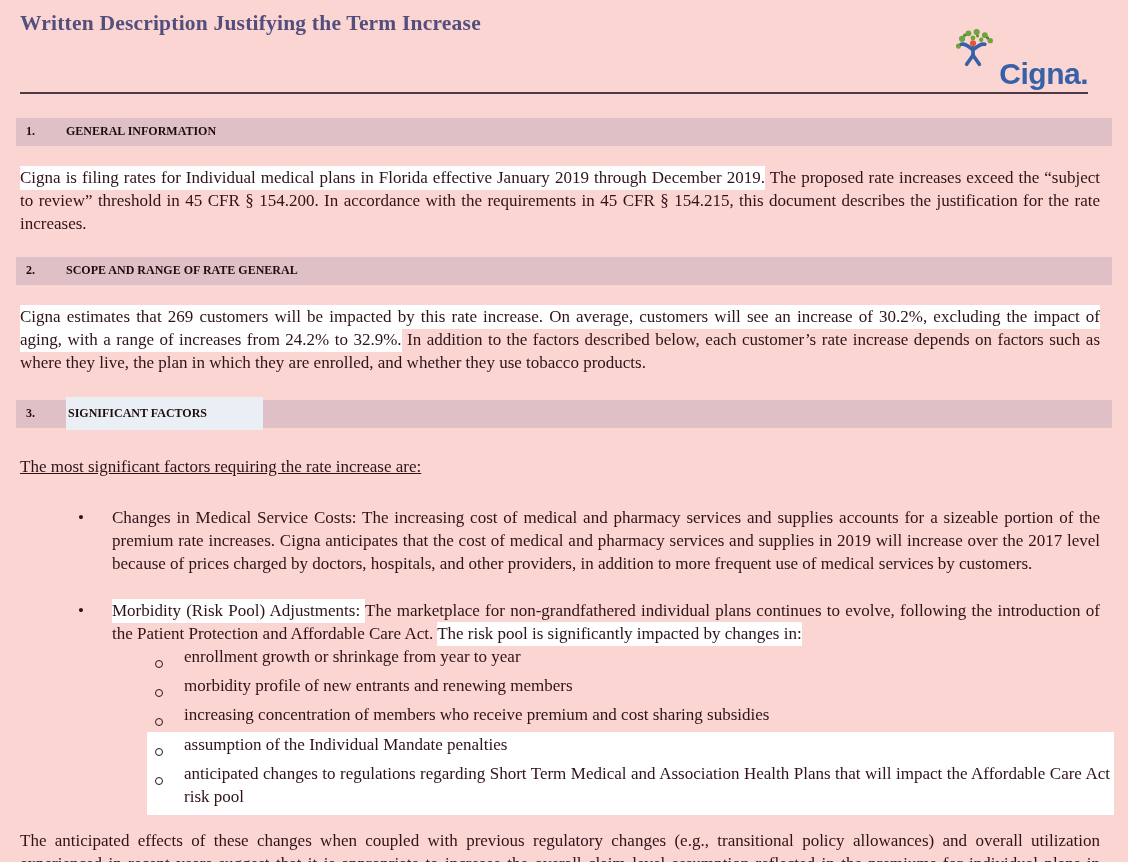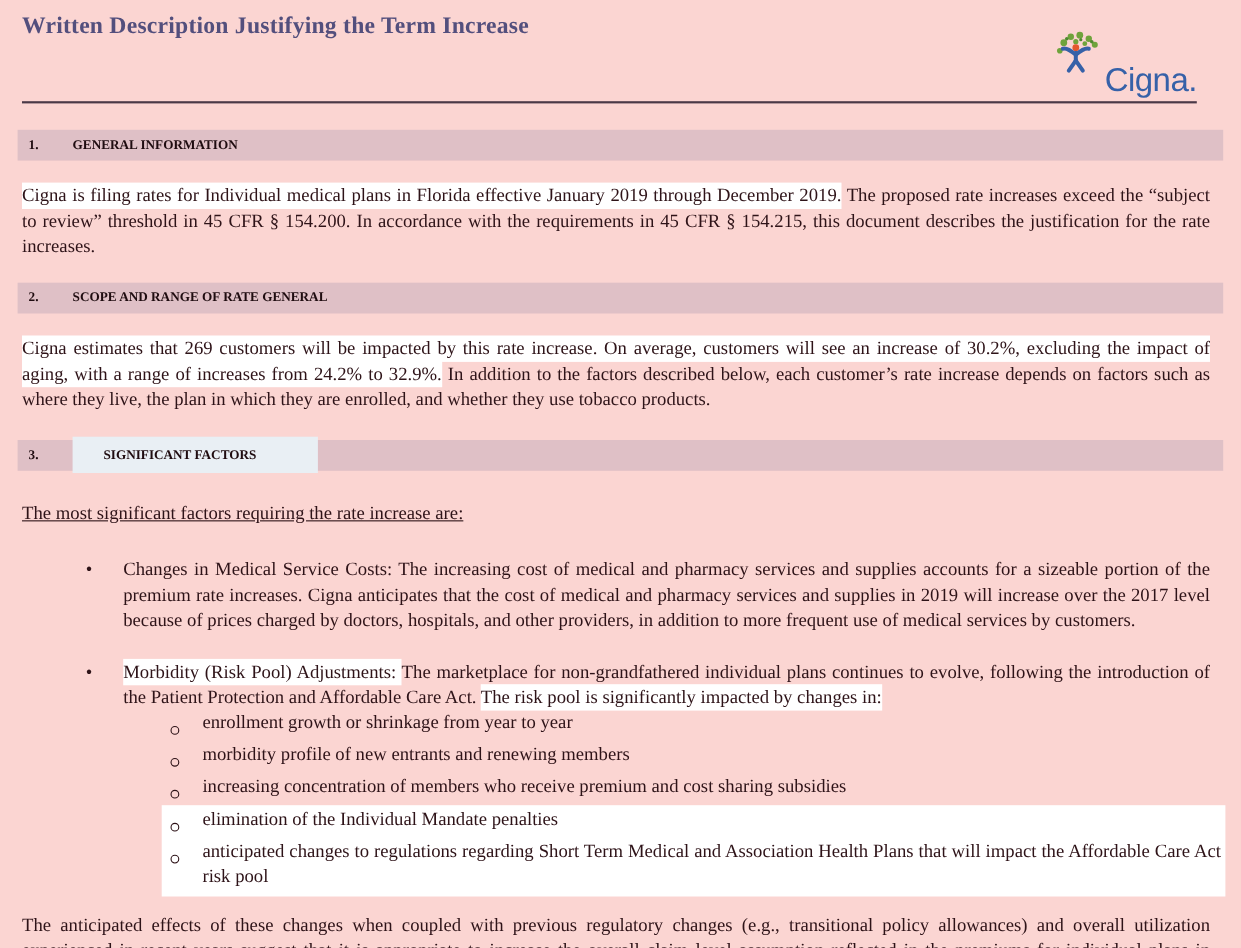--- a/index.html
+++ b/index.html
@@ -15,37 +15,37 @@
 
   
   .header-row{display:flex;justify-content:space-between;align-items:flex-start;padding-top:6px;}
   .doc-title{
     font-size:21.5px;line-height:34px;font-weight:bold;
     color:#534f7d;letter-spacing:.2px;
   }
   .logo{display:flex;align-items:center;gap:4px;margin:3px 12px 0 0;}
   .logo-word{
     font-family:"Liberation Sans","DejaVu Sans",sans-serif;
-    font-weight:normal;font-size:30px;line-height:34px;color:#3661a8;letter-spacing:-.5px;margin-top:48px;
+    font-weight:bold;font-size:30px;line-height:34px;color:#3661a8;letter-spacing:-.5px;margin-top:48px;
   }
   .title-rule{border:0;border-top:2px solid #4a3947;margin:1px 12px 0 0;}
 
   
   .section-bar{
     margin:0 -12px 0 -4px;
     background:#dfc0c6;
     padding:2px 10px 3px 10px;
     font-weight:bold;font-size:12px;line-height:23px;
     color:#1f0c10;
   }
   .sec-num{display:inline-block;width:40px;}
   .bar-1{margin-top:24px;}
   .bar-2{margin-top:22px;}
   .bar-3{margin-top:26px;}
-  .factors-hl{background:#e9eff4;padding:9px 56px 10px 28px;}
+  .factors-hl{background:#e9eff4;padding:9px 56px 10px 2px;}
 
   
   .para{margin-top:20px;text-align:justify;}
   .hl{background:#ffffff;padding:2px 0 3px 0;}
 
   .intro{margin-top:27px;text-decoration:underline;}
 
   
   .bullet-row{display:flex;margin-left:58px;margin-top:28px;}
   .bullet-row.second{margin-top:24px;}
@@ -144,21 +144,21 @@
           <div class="sub-marker"><span class="ring"></span></div>
           <div class="sub-text">morbidity profile of new entrants and renewing members</div>
         </div>
         <div class="sub-row">
           <div class="sub-marker"><span class="ring"></span></div>
           <div class="sub-text">increasing concentration of members who receive premium and cost sharing subsidies</div>
         </div>
         <div class="sub-white">
           <div class="sub-row">
             <div class="sub-marker"><span class="ring"></span></div>
-            <div class="sub-text">elimination of the Individual Mandate penalties</div>
+            <div class="sub-text">assumption of the Individual Mandate penalties</div>
           </div>
           <div class="sub-row">
             <div class="sub-marker"><span class="ring"></span></div>
             <div class="sub-text">anticipated changes to regulations regarding Short Term Medical and Association Health Plans that will impact the Affordable Care Act risk pool</div>
           </div>
         </div>
       </div>
     </div>
   </div>
 

